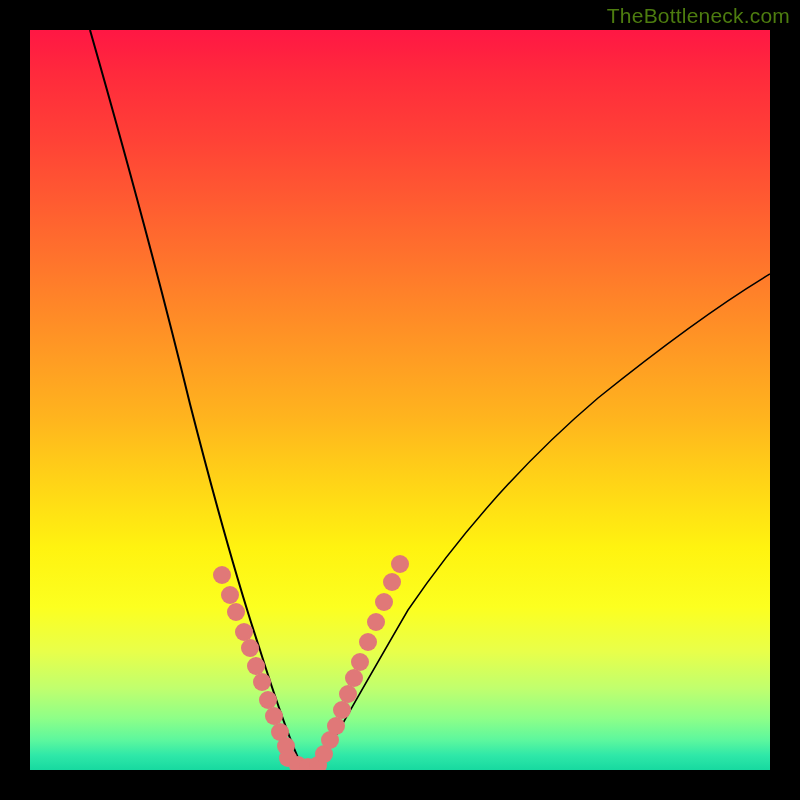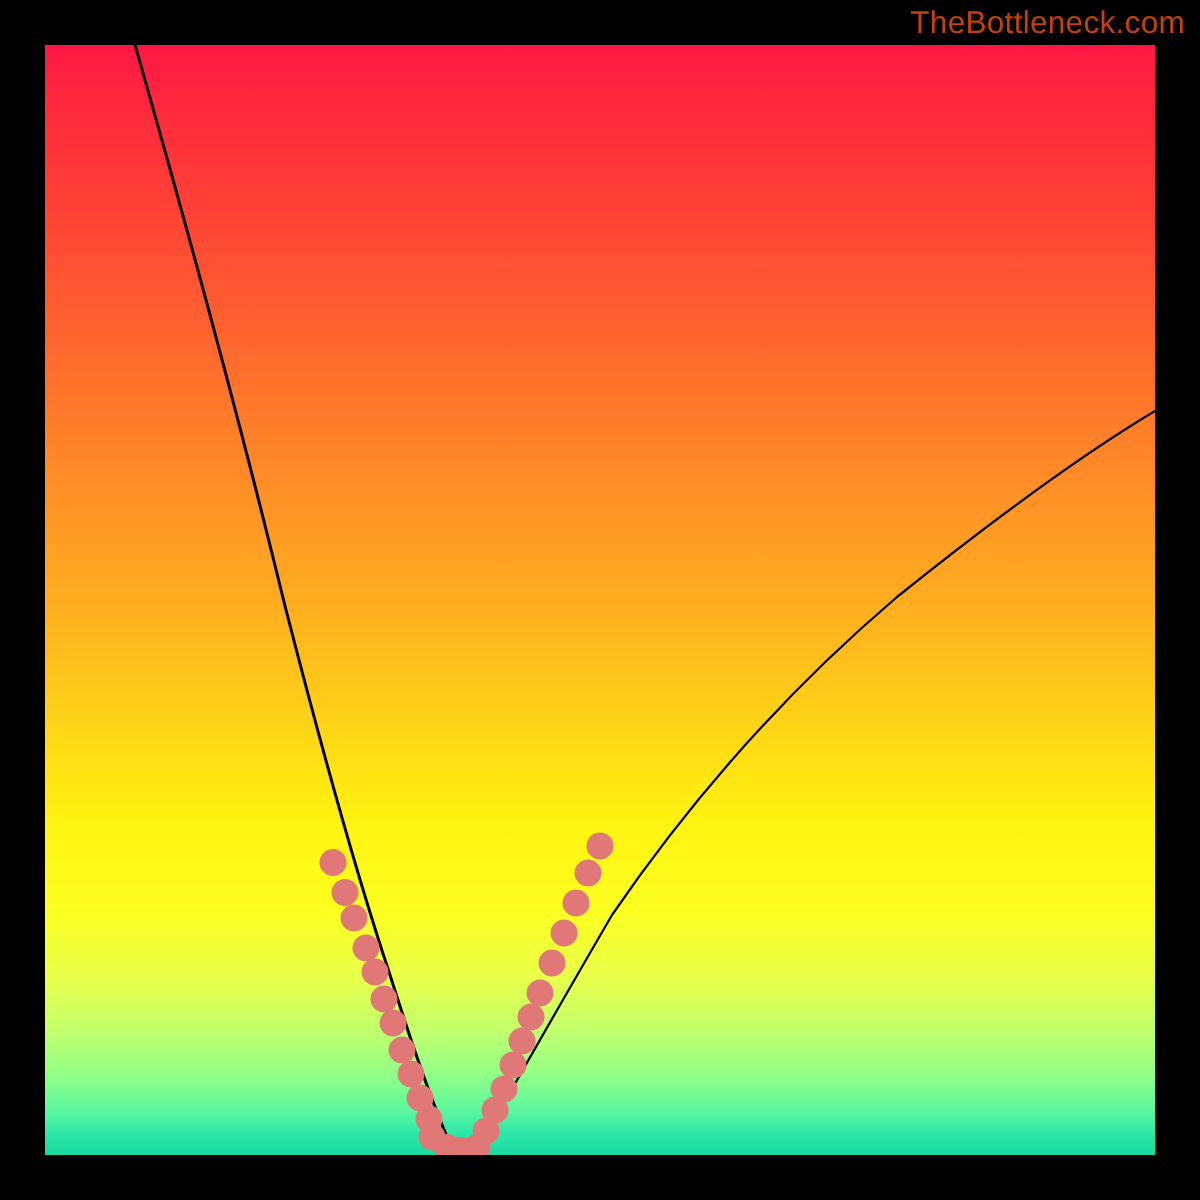--- a/index.html
+++ b/index.html
@@ -38,21 +38,21 @@
       #c0ff6e 89%,
       #8eff88 93%,
       #5cf79e 96%,
       #2fe8a8 98%,
       #17d9a0 100%);
   }
   .watermark {
     position: absolute;
     top: 4px;
     right: 10px;
-    color: #c2410c;
+    color: #4d7c0f;
     font-size: 21px;
     letter-spacing: 0.2px;
     font-weight: 400;
   }
   svg {
     position: absolute;
     left: 0;
     top: 0;
   }
   .curve {

